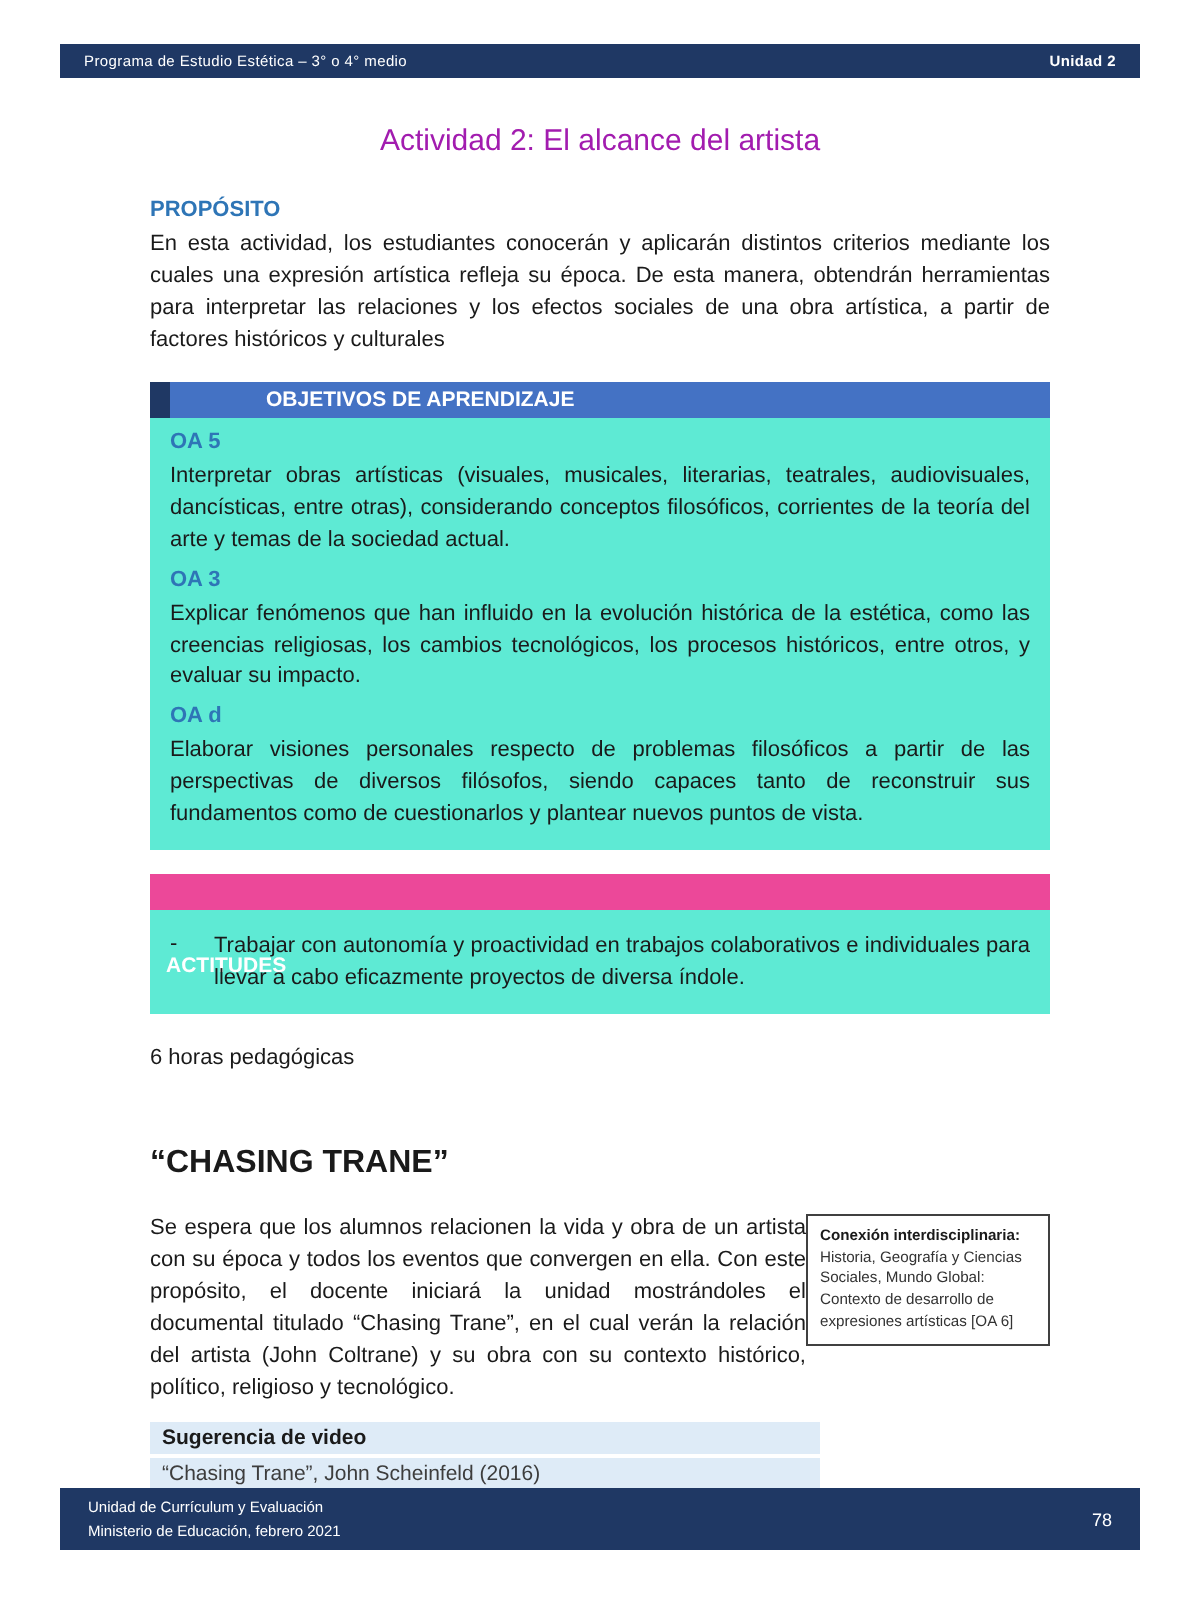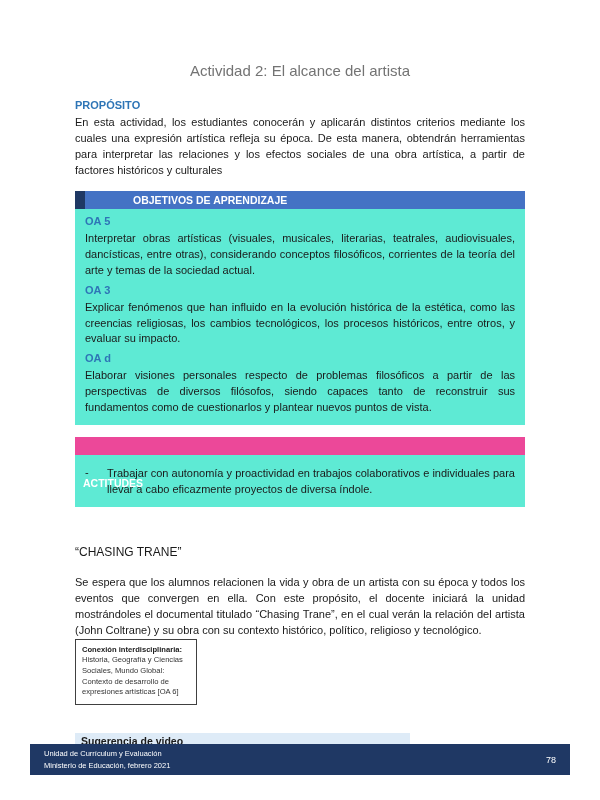--- a/index.html
+++ b/index.html
@@ -26,21 +26,21 @@
     background: #1f3864; color: #ffffff;
     display: flex; justify-content: space-between; align-items: center;
     padding: 0 14px; font-size: 7.5px;
   }
   .footer-left div { line-height: 1.5; }
   .page-num { font-size: 9px; }
 
   
   .content { position: absolute; top: 62px; left: 75px; width: 450px; }
   .title {
-    color: #737373; font-size: 15px; font-weight: 400;
+    color: #a21caf; font-size: 15px; font-weight: 400;
     text-align: center; margin-bottom: 20px;
   }
   .blue-heading { color: #2e75b6; font-weight: bold; font-size: 11px; }
   .para {
     font-size: 11px; line-height: 1.45; text-align: justify; margin-top: 4px;
   }
 
   
   .box { margin-top: 12px; }
   .box-header {
@@ -57,39 +57,43 @@
   .oa-item:first-child .oa-label { margin-top: 1px; }
 
   .bullet-row { display: flex; margin-top: 2px; }
   .bullet-row .dash { width: 22px; flex: 0 0 auto; font-size: 11px; padding-top: 4px; }
   .bullet-row .para { flex: 1; }
 
   .duracion { margin-top: 16px; }
   .duracion .body { font-size: 11px; margin-top: 4px; }
 
   .chasing { margin-top: 38px; }
-  .bold-heading { font-weight: normal; font-size: 12px; color: #1a1a1a; margin-top: 28px; }
-  .chasing-row { display: flex; margin-top: 16px; align-items: flex-start; flex-direction: column; }
+  .bold-heading { font-weight: bold; font-size: 16px; color: #1a1a1a; margin-top: 28px; }
+  .chasing-row { display: flex; margin-top: 16px; align-items: flex-start; }
   .chasing-body { flex: 1; margin-top: 0; }
   .connection-box {
     width: 122px; flex: 0 0 auto;
     border: 1px solid #404040; padding: 5px 6px 6px 6px;
     font-size: 7.6px; line-height: 1.4; color: #333;
   }
   .conn-title { font-weight: bold; color: #1a1a1a; }
 
   .highlight { background: #deebf7; width: 335px; padding: 2px 6px; font-size: 10.5px; }
-  .video-label { margin-top: 28px; font-weight: bold; }
+  .video-label { margin-top: 8px; font-weight: bold; }
   .video-item { margin-top: 2px; color: #3d3d3d; }
 </style>
 </head>
 <body>
 
 <div class="page">
 
+  <div class="topbar">
+    <span class="left">Programa de Estudio Estética – 3° o 4° medio</span>
+    <span class="right">Unidad 2</span>
+  </div>
 
   <div class="content">
 
     <div class="title">Actividad 2: El alcance del artista</div>
 
     <div class="section">
       <div class="blue-heading">PROPÓSITO</div>
       <p class="para">En esta actividad, los estudiantes conocerán y aplicarán distintos criterios mediante los cuales una expresión artística refleja su época. De esta manera, obtendrán herramientas para interpretar las relaciones y los efectos sociales de una obra artística, a partir de factores históricos y culturales</p>
     </div>
 
@@ -121,20 +125,21 @@
       </div>
       <div class="box-body">
         <div class="bullet-row">
           <span class="dash">-</span>
           <p class="para">Trabajar con autonomía y proactividad en trabajos colaborativos e individuales para llevar a cabo eficazmente proyectos de diversa índole.</p>
         </div>
       </div>
     </div>
 
     <div class="duracion">
+      <div class="body">6 horas pedagógicas</div>
     </div>
 
     <div class="chasing">
       <div class="bold-heading">“CHASING TRANE”</div>
       <div class="chasing-row">
         <p class="para chasing-body">Se espera que los alumnos relacionen la vida y obra de un artista con su época y todos los eventos que convergen en ella. Con este propósito, el docente iniciará la unidad mostrándoles el documental titulado “Chasing Trane”, en el cual verán la relación del artista (John Coltrane) y su obra con su contexto histórico, político, religioso y tecnológico.</p>
         <div class="connection-box">
           <div class="conn-title">Conexión interdisciplinaria:</div>
           <div class="conn-body">Historia, Geografía y Ciencias Sociales, Mundo Global: Contexto de desarrollo de expresiones artísticas [OA 6]</div>
         </div>

